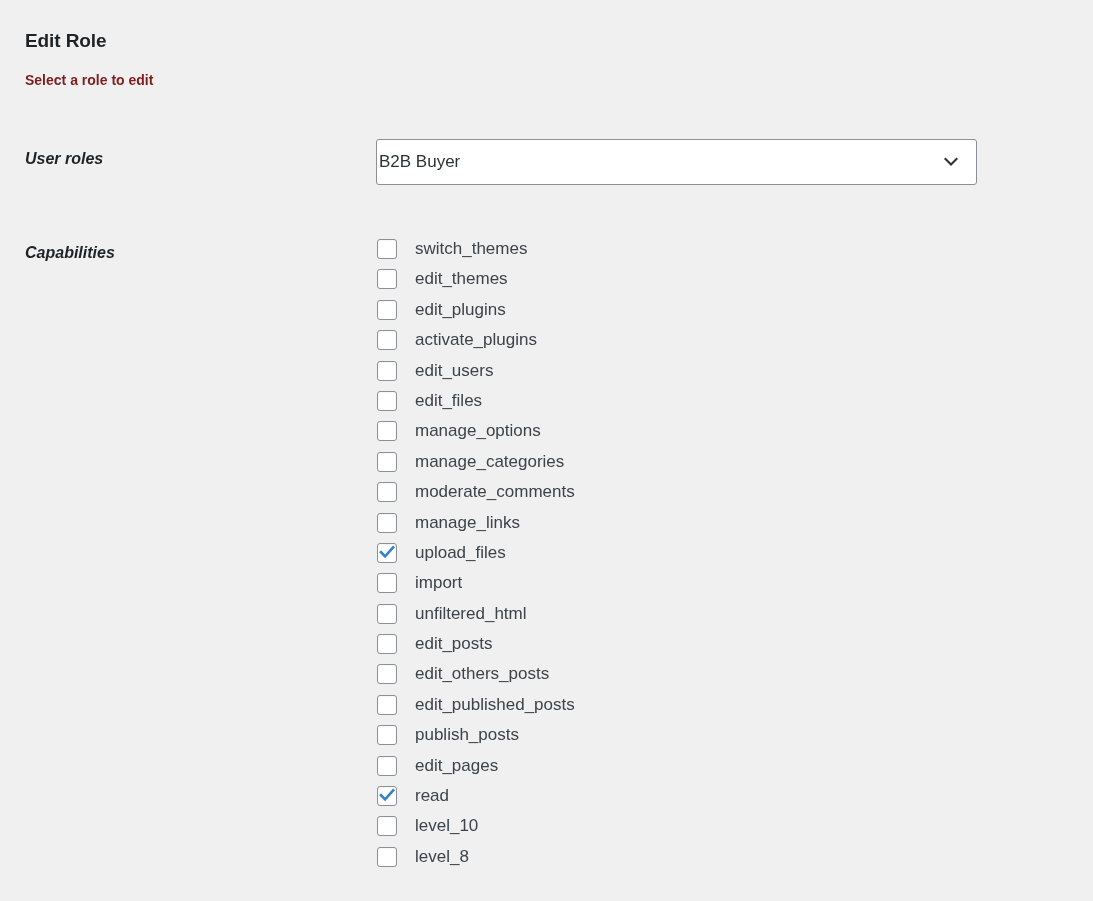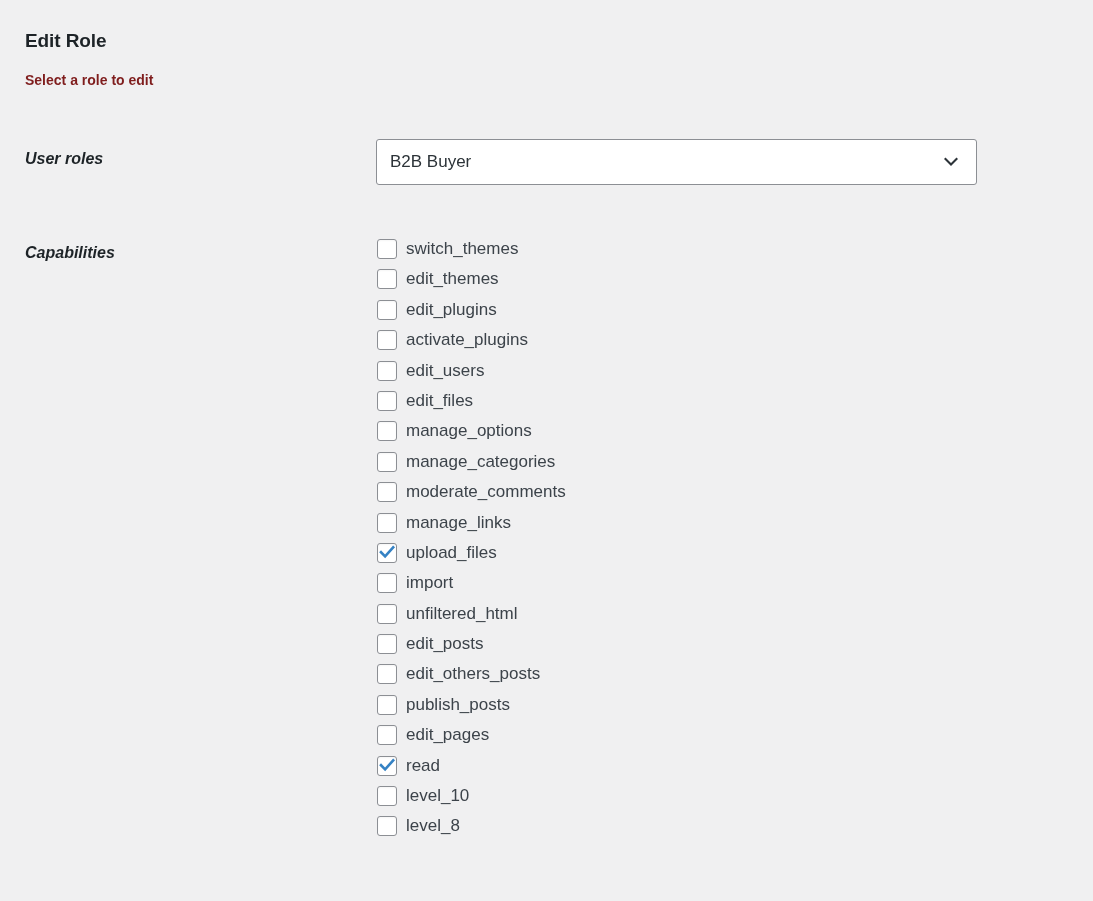--- a/index.html
+++ b/index.html
@@ -63,21 +63,21 @@
     width: 601px;
     height: 46px;
     box-sizing: border-box;
     background: #ffffff;
     border: 1px solid #8c8f94;
     border-radius: 3px;
     box-shadow: 0 0 0 transparent;
   }
   .select-value {
     position: absolute;
-    left: 13px;
+    left: 2px;
     top: 0;
     height: 44px;
     line-height: 44px;
     font-size: 17px;
     color: #2c3338;
     white-space: nowrap;
   }
   .select-arrow {
     position: absolute;
     right: 15px;
@@ -117,21 +117,21 @@
   .cap-box .tick {
     position: absolute;
     left: -1px;
     top: -2px;
     width: 20px;
     height: 20px;
     display: none;
   }
   .cap-row.checked .cap-box .tick { display: block; }
   .cap-label {
-    margin-left: 9px;
+    margin-left: 18px;
     font-size: 17px;
     line-height: 26px;
     color: #3c434a;
     white-space: nowrap;
   }
 </style>
 </head>
 <body>
 
 <div id="page">
@@ -245,20 +245,26 @@
       <div class="cap-row">
     <span class="cap-box" aria-checked="false">
       
     </span>
     <span class="cap-label">edit_others_posts</span>
   </div>
       <div class="cap-row">
     <span class="cap-box" aria-checked="false">
       
     </span>
+    <span class="cap-label">edit_published_posts</span>
+  </div>
+      <div class="cap-row">
+    <span class="cap-box" aria-checked="false">
+      
+    </span>
     <span class="cap-label">publish_posts</span>
   </div>
       <div class="cap-row">
     <span class="cap-box" aria-checked="false">
       
     </span>
     <span class="cap-label">edit_pages</span>
   </div>
       <div class="cap-row checked">
     <span class="cap-box" aria-checked="true">

